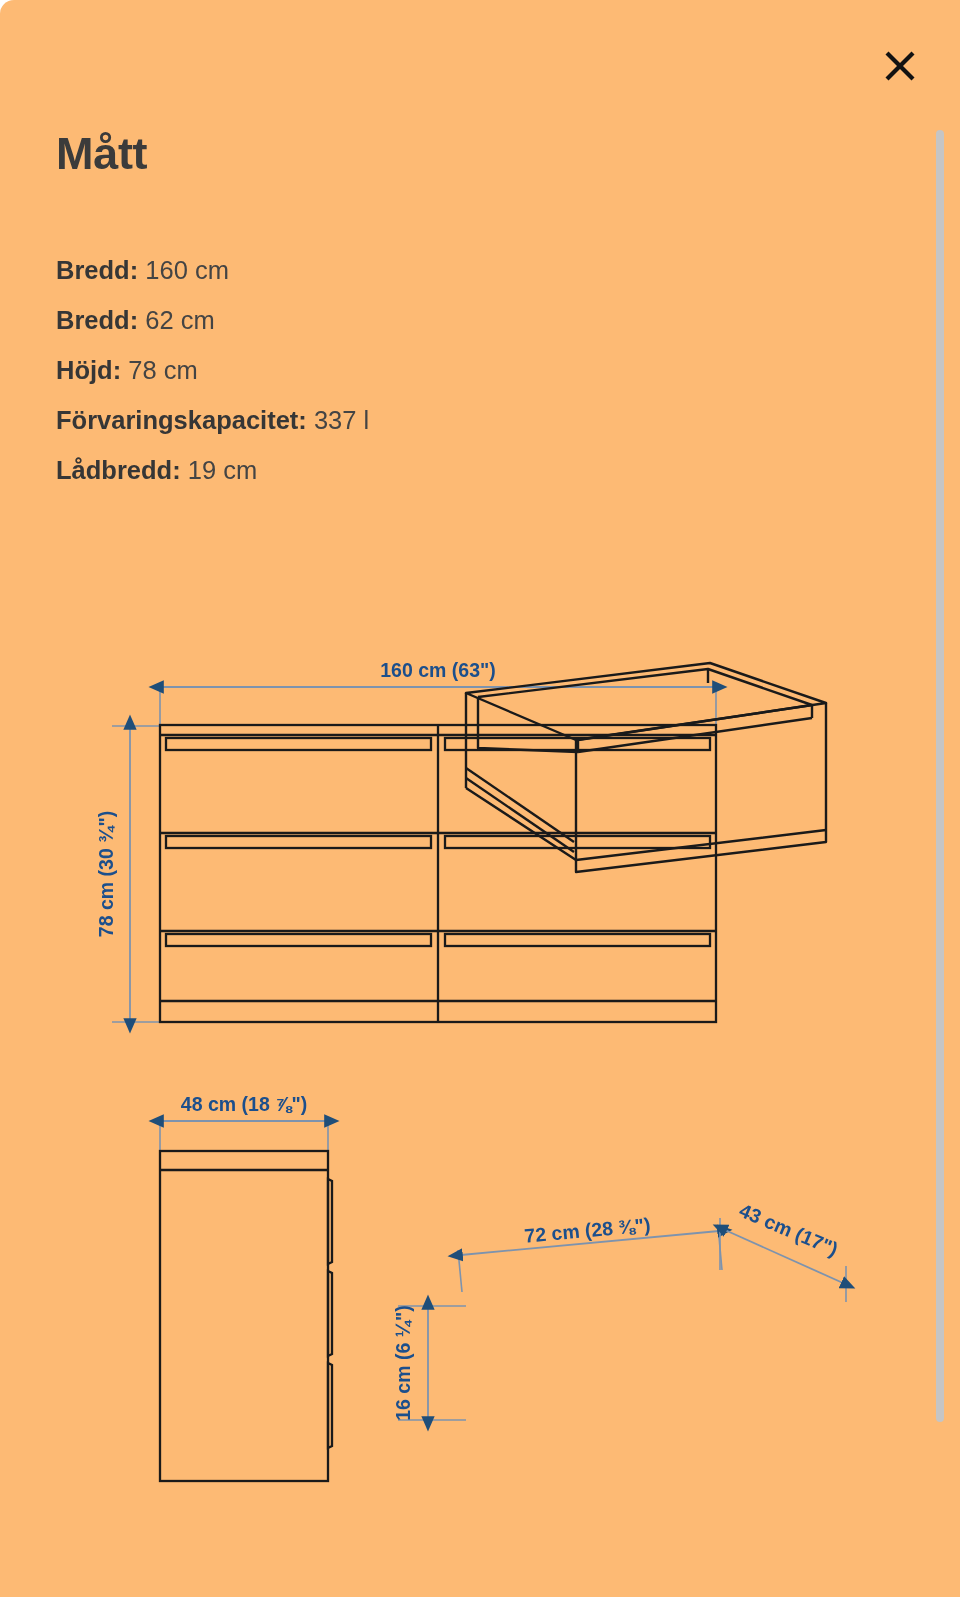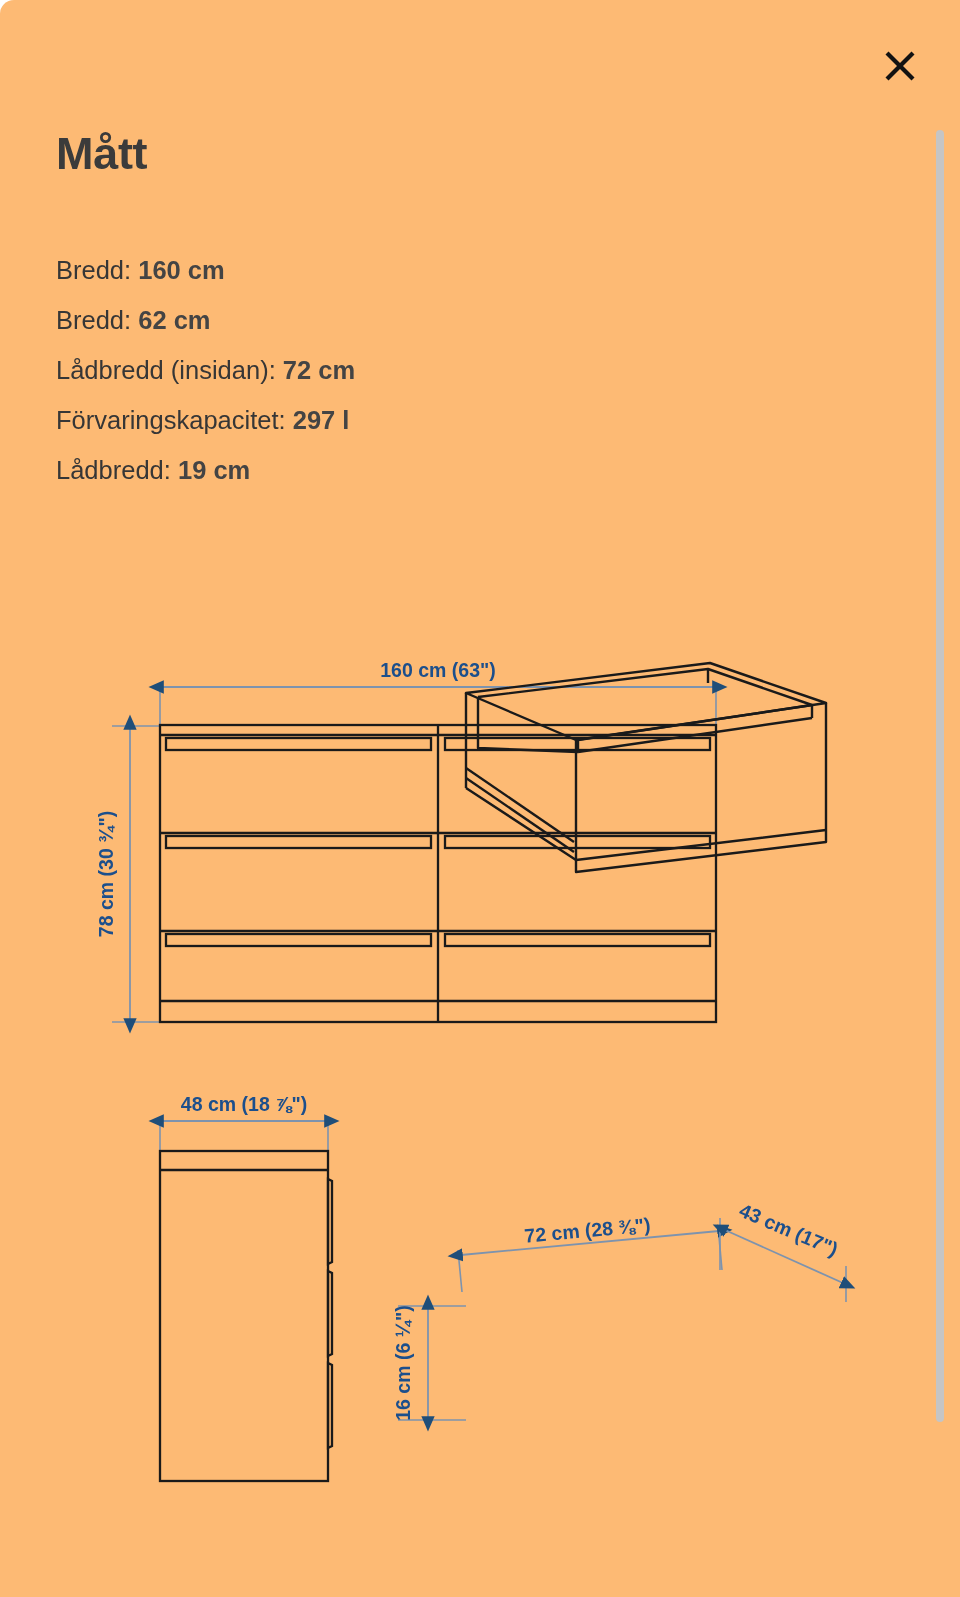--- a/index.html
+++ b/index.html
@@ -44,22 +44,22 @@
     position: absolute;
     left: 56px; top: 245px;
     width: 680px;
   }
   .spec-row {
     font-size: 25.5px;
     color: #3f3f3f;
     line-height: 50px;
     white-space: nowrap;
   }
-  .spec-label { font-weight: normal; color: #363636; }
-  .spec-value { font-weight: bold; color: #444444; }
+  .spec-label { font-weight: bold; color: #363636; }
+  .spec-value { font-weight: normal; color: #444444; }
 
   
   .drawings {
     position: absolute;
     left: 0; top: 630px;
     width: 960px; height: 900px;
   }
   .drawings svg { display: block; }
 
   
@@ -96,26 +96,26 @@
   <div class="specs">
     <div class="spec-row">
       <span class="spec-label">Bredd:</span>
       <span class="spec-value">160 cm</span>
     </div>
     <div class="spec-row">
       <span class="spec-label">Bredd:</span>
       <span class="spec-value">62 cm</span>
     </div>
     <div class="spec-row">
-      <span class="spec-label">Lådbredd (insidan):</span>
-      <span class="spec-value">72 cm</span>
+      <span class="spec-label">Höjd:</span>
+      <span class="spec-value">78 cm</span>
     </div>
     <div class="spec-row">
       <span class="spec-label">Förvaringskapacitet:</span>
-      <span class="spec-value">297 l</span>
+      <span class="spec-value">337 l</span>
     </div>
     <div class="spec-row">
       <span class="spec-label">Lådbredd:</span>
       <span class="spec-value">19 cm</span>
     </div>
   </div>
 
   <div class="drawings">
     <svg width="960" height="900" viewBox="0 0 960 900">
       <defs>

